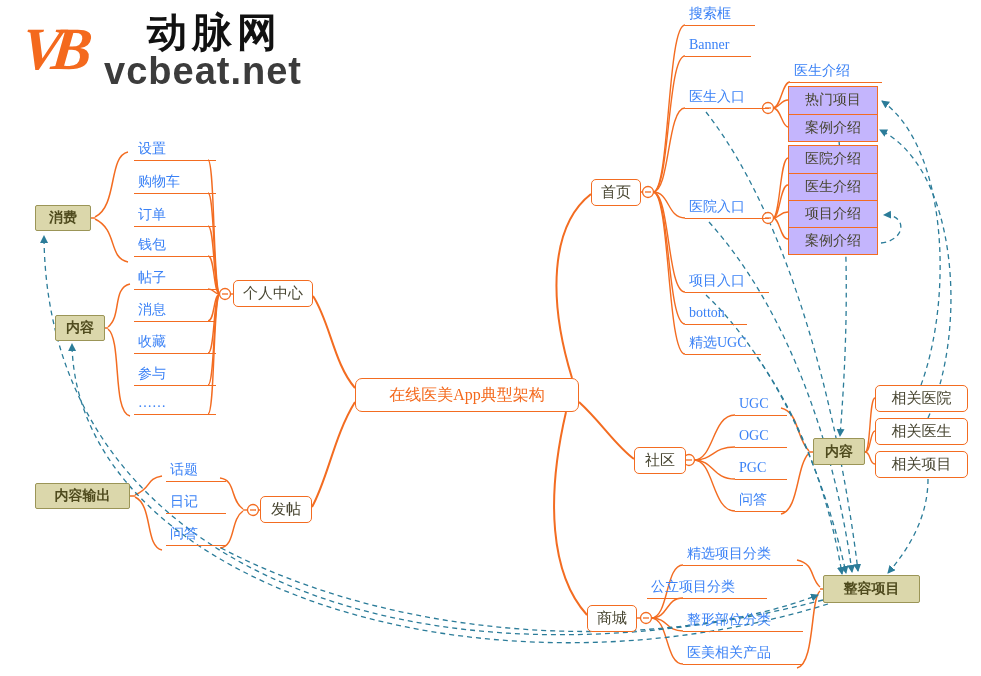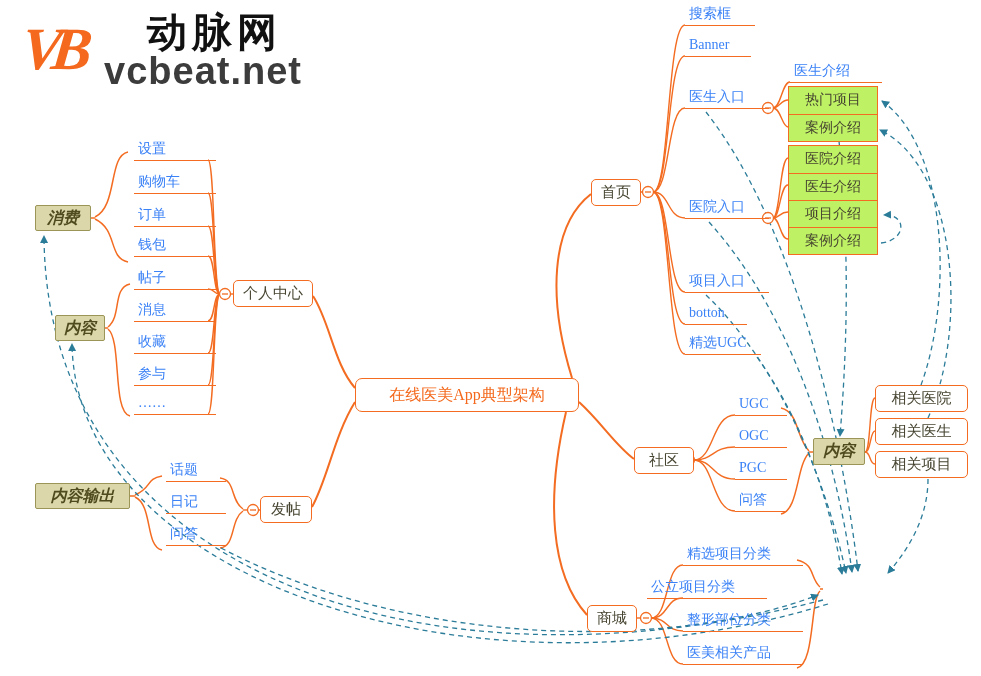--- a/index.html
+++ b/index.html
@@ -30,24 +30,24 @@
     color:#474531;font-size:15px;display:flex;align-items:center;justify-content:center;
   }
   .central-box{
     position:absolute;z-index:1;box-sizing:border-box;white-space:nowrap;
     border:1.8px solid #f36c21;border-radius:7px;background:#fff;
     color:#f4691d;font-size:16px;display:flex;align-items:center;justify-content:center;
   }
   .tan-box{
     position:absolute;z-index:1;box-sizing:border-box;white-space:nowrap;
     background:#dbd7ab;border:1.2px solid #9b9557;border-radius:2px;
-    color:#4f4b1e;font-style:italic;font-weight:bold;font-size:16px;
+    color:#4f4b1e;font-weight:bold;font-size:14px;
     display:flex;align-items:center;justify-content:center;
   }
-  .rowbox{position:absolute;z-index:1;box-sizing:border-box;border:1.5px solid #f36c21;background:#bef264;}
+  .rowbox{position:absolute;z-index:1;box-sizing:border-box;border:1.5px solid #f36c21;background:#c4b5fd;}
   .rowbox .row{height:27px;line-height:25px;text-align:center;font-size:14px;color:#474531;box-sizing:border-box;white-space:nowrap;}
   .rowbox .row + .row{border-top:1.5px solid #f36c21;}
 </style>
 </head>
 <body>
 
 <div class="canvas">
 
   <svg class="wires" width="981" height="676" viewBox="0 0 981 676">
     <defs>
@@ -194,27 +194,28 @@
       <div class="brand-title">动脉网</div>
       <div class="brand-domain">vcbeat.net</div>
     </div>
   </div>
 
   <div class="central-box" style="left:355px;top:378px;width:224px;height:34px">在线医美App典型架构</div>
 
   <div class="topic-box" style="left:233px;top:280px;width:80px;height:27px">个人中心</div>
   <div class="topic-box" style="left:260px;top:496px;width:52px;height:27px">发帖</div>
   <div class="topic-box" style="left:591px;top:179px;width:50px;height:27px">首页</div>
-  <div class="topic-box" style="left:634px;top:447px;width:60px;height:27px">社区</div>
+  <div class="topic-box" style="left:634px;top:447px;width:52px;height:27px">社区</div>
   <div class="topic-box" style="left:587px;top:605px;width:50px;height:27px">商城</div>
 
   <div class="tan-box" style="left:35px;top:205px;width:56px;height:26px">消费</div>
   <div class="tan-box" style="left:55px;top:315px;width:50px;height:26px">内容</div>
   <div class="tan-box" style="left:35px;top:483px;width:95px;height:26px">内容输出</div>
   <div class="tan-box" style="left:813px;top:438px;width:52px;height:27px">内容</div>
+  <div class="tan-box" style="left:823px;top:575px;width:97px;height:28px">整容项目</div>
 
   <div class="leaf" style="left:134px;top:140px;width:74px">设置</div>
   <div class="leaf" style="left:134px;top:173px;width:74px">购物车</div>
   <div class="leaf" style="left:134px;top:206px;width:74px">订单</div>
   <div class="leaf" style="left:134px;top:236px;width:74px">钱包</div>
   <div class="leaf" style="left:134px;top:269px;width:74px">帖子</div>
   <div class="leaf" style="left:134px;top:301px;width:74px">消息</div>
   <div class="leaf" style="left:134px;top:333px;width:74px">收藏</div>
   <div class="leaf" style="left:134px;top:365px;width:74px">参与</div>
   <div class="leaf" style="left:134px;top:394px;width:74px">……</div>

